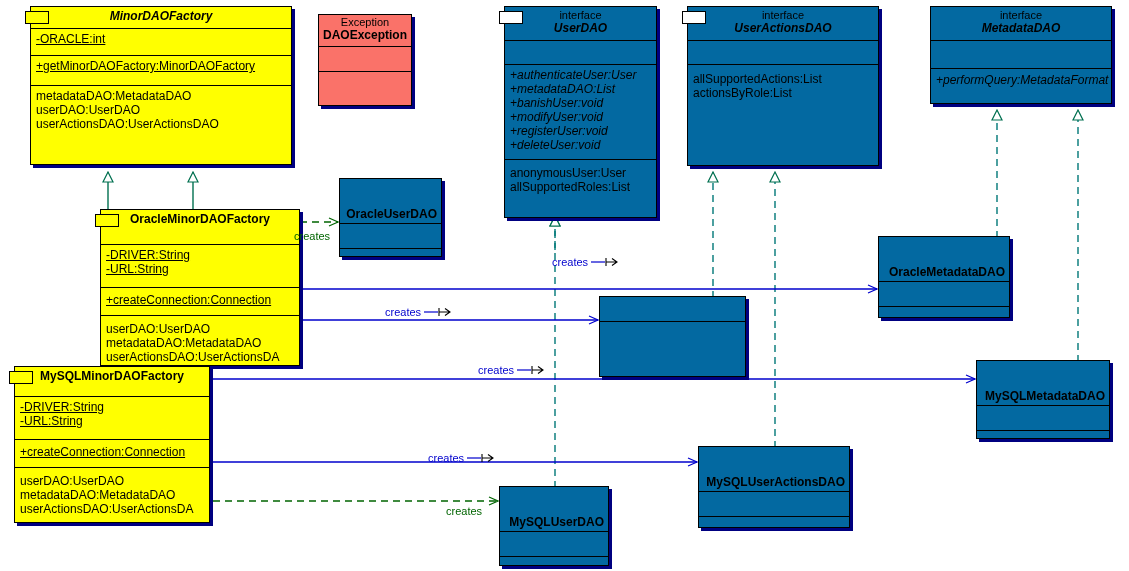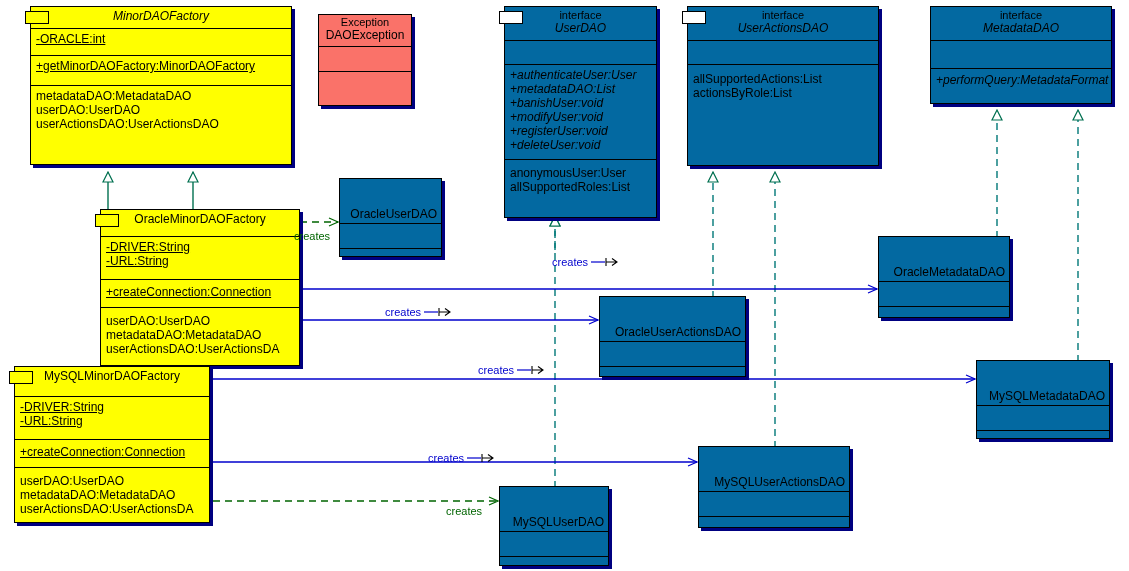--- a/index.html
+++ b/index.html
@@ -15,21 +15,21 @@
        border:1px solid #000000;background:#0369a1;
        box-shadow:3px 3px 0 #000080;}
   .uml.yellow{background:#ffff00;}
   .uml.red{background:#fa7269;}
 
   .sect{box-sizing:border-box;border-bottom:1px solid #000000;overflow:hidden;}
   .sect:last-child{border-bottom:none;}
 
   .hdr{text-align:center;padding:2px 4px 3px 4px;}
   .hdr .stereo{font-size:11px;line-height:12px;color:#000;font-weight:normal;}
-  .hdr .nm{font-size:12px;line-height:14px;font-weight:normal;color:#000;}
+  .hdr .nm{font-size:12px;line-height:14px;font-weight:bold;color:#000;}
   .hdr .nm.ital{font-style:italic;}
   .hdr.leftname{text-align:right;padding-left:4px;margin-top:26px;}
   .hdr.rightstereo .stereo{text-align:center;}
 
   .members{padding:3px 4px 4px 5px;}
   .mem{font-size:12px;line-height:14px;color:#000;white-space:nowrap;}
   .mem.u{text-decoration:underline;}
   .mem.i{font-style:italic;}
 
   
@@ -209,21 +209,21 @@
       <div class="nm ital">MetadataDAO</div>
     </div>
     <div class="sect" style="height:28px;"></div>
     <div class="sect members" style="height:35px;padding-top:4px;">
       <div class="mem i">+performQuery:MetadataFormat</div>
     </div>
   </div>
 
   <div class="uml yellow" style="left:100px;top:209px;width:200px;height:157px;">
     <div class="tab"></div>
-    <div class="sect hdr" style="height:27px;text-align:center;">
+    <div class="sect hdr" style="height:35px;text-align:center;">
       <div class="nm">OracleMinorDAOFactory</div>
     </div>
     <div class="sect members" style="height:43px;">
       <div class="mem u">-DRIVER:String</div>
       <div class="mem u">-URL:String</div>
     </div>
     <div class="sect members" style="height:28px;padding-top:5px;">
       <div class="mem u">+createConnection:Connection</div>
     </div>
     <div class="sect members" style="height:65px;padding-top:6px;">
@@ -254,23 +254,20 @@
 
   <div class="uml" style="left:339px;top:178px;width:103px;height:79px;">
     <div class="sect hdr leftname" style="height:19px;">
       <div class="nm">OracleUserDAO</div>
     </div>
     <div class="sect" style="height:25px;"></div>
     <div class="sect" style="height:33px;"></div>
   </div>
 
   <div class="uml" style="left:599px;top:296px;width:147px;height:81px;">
-    <div class="sect hdr leftname" style="height:19px;">
-      <div class="nm">OracleUserActionsDAO</div>
-    </div>
     <div class="sect" style="height:25px;"></div>
     <div class="sect" style="height:35px;"></div>
   </div>
 
   <div class="uml" style="left:878px;top:236px;width:132px;height:82px;">
     <div class="sect hdr leftname" style="height:19px;">
       <div class="nm">OracleMetadataDAO</div>
     </div>
     <div class="sect" style="height:25px;"></div>
     <div class="sect" style="height:36px;"></div>

